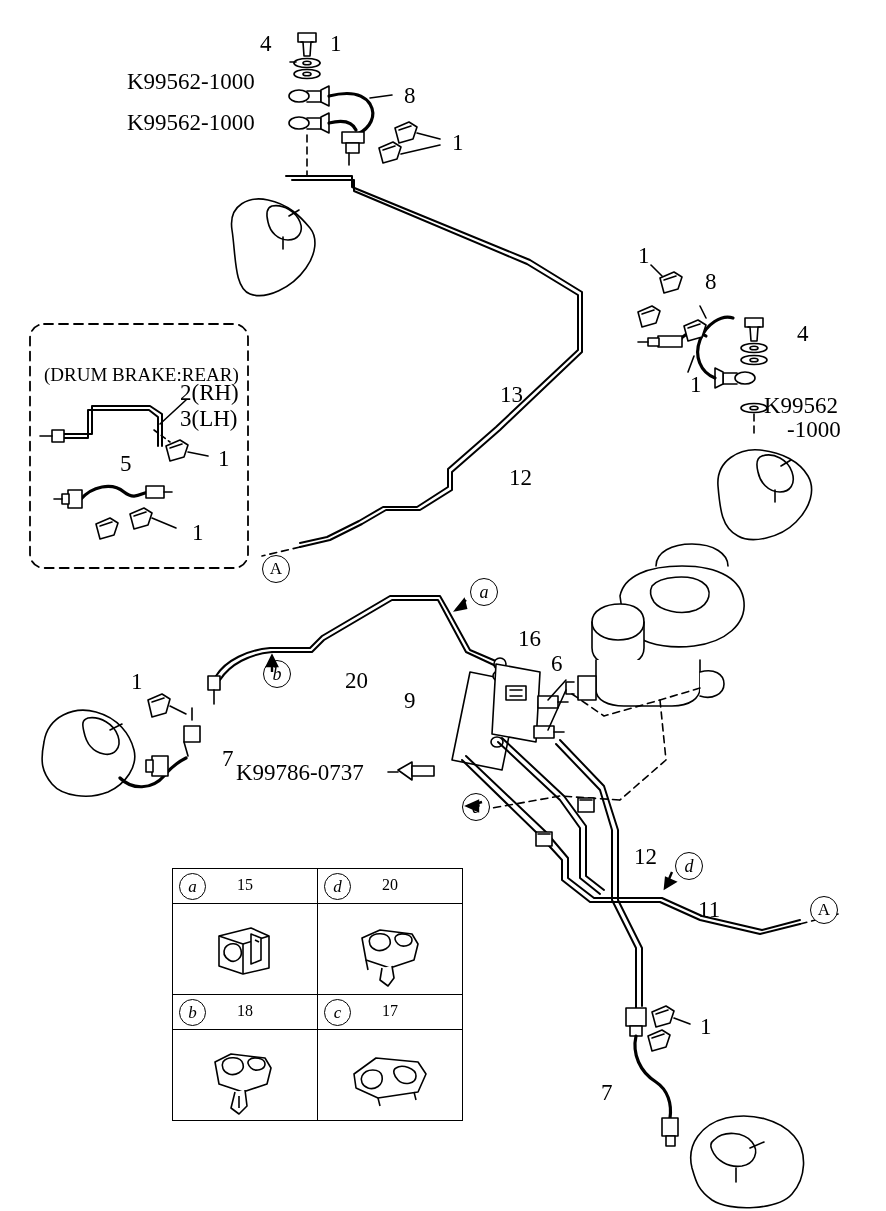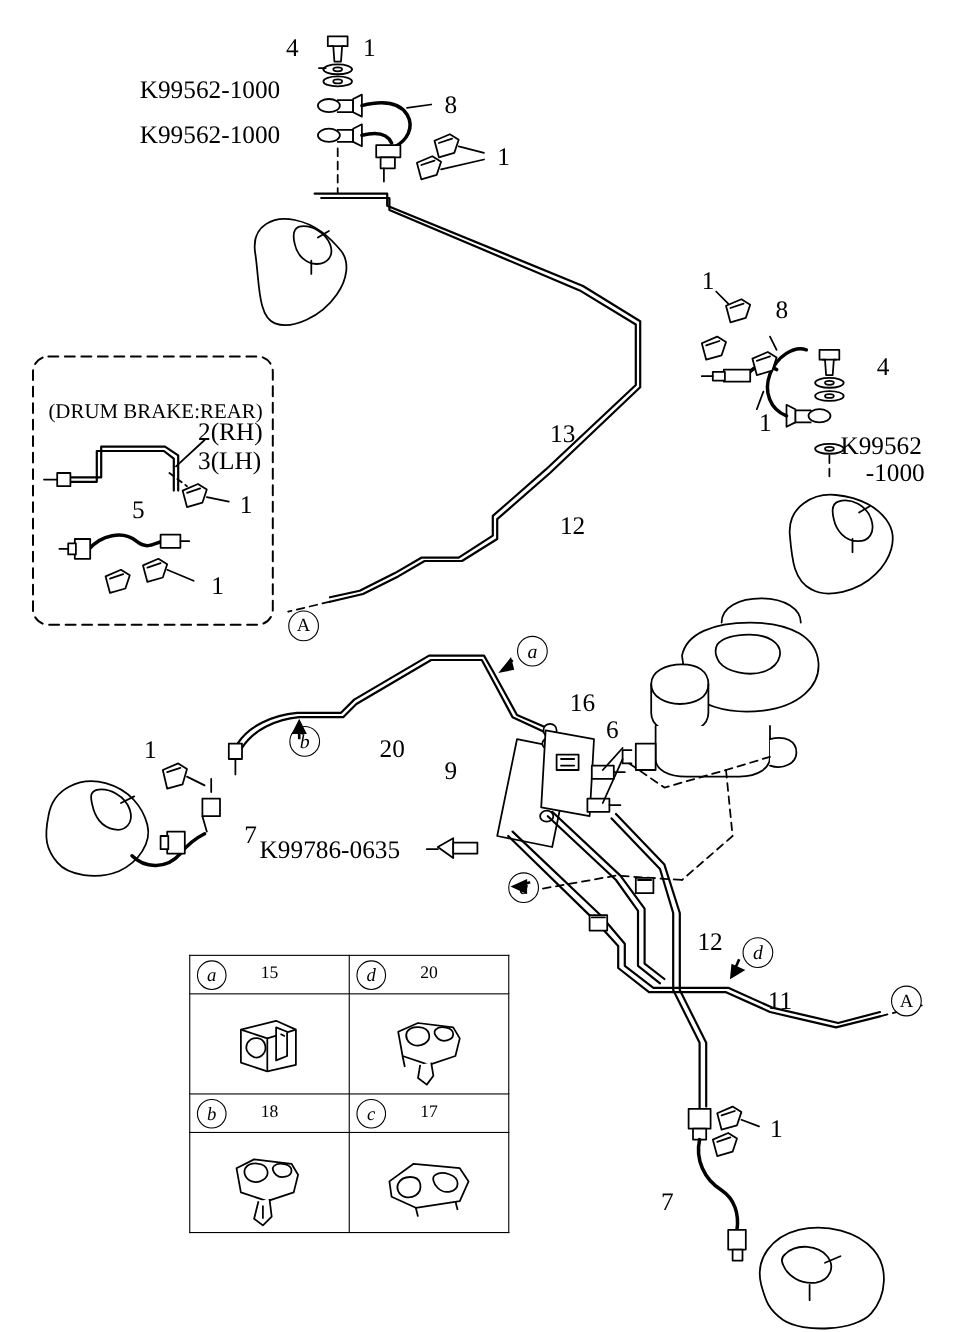--- a/index.html
+++ b/index.html
@@ -351,21 +351,21 @@
 <div class="inset-title" style="left:44px;top:340px;margin-top:24px;">(DRUM BRAKE:REAR)</div>
 <div class="lbl big" style="left:180px;top:381px;">2(RH)</div>
 <div class="lbl big" style="left:180px;top:407px;">3(LH)</div>
 <div class="lbl big" style="left:120px;top:452px;">5</div>
 <div class="lbl big" style="left:218px;top:447px;">1</div>
 <div class="lbl big" style="left:192px;top:521px;">1</div>
 
 <div class="lbl big" style="left:345px;top:669px;">20</div>
 <div class="lbl big" style="left:131px;top:670px;">1</div>
 <div class="lbl big" style="left:222px;top:747px;">7</div>
-<div class="lbl big" style="left:236px;top:761px;">K99786-0635</div>
+<div class="lbl big" style="left:236px;top:761px;">K99786-0737</div>
 <div class="lbl big" style="left:404px;top:689px;">9</div>
 <div class="lbl big" style="left:518px;top:627px;">16</div>
 <div class="lbl big" style="left:551px;top:652px;">6</div>
 <div class="lbl big" style="left:634px;top:845px;">12</div>
 <div class="lbl big" style="left:698px;top:898px;">11</div>
 <div class="lbl big" style="left:700px;top:1015px;">1</div>
 <div class="lbl big" style="left:601px;top:1081px;">7</div>
 
 <div class="circ plain" style="left:262px;top:555px;">A</div>
 <div class="circ plain" style="left:810px;top:896px;">A</div>

